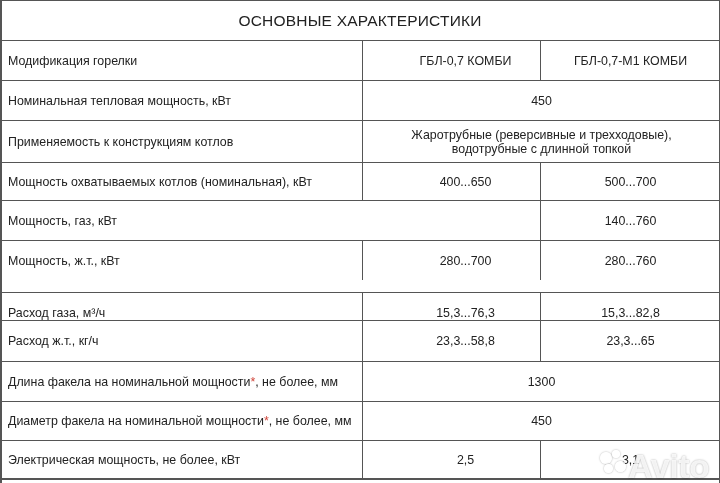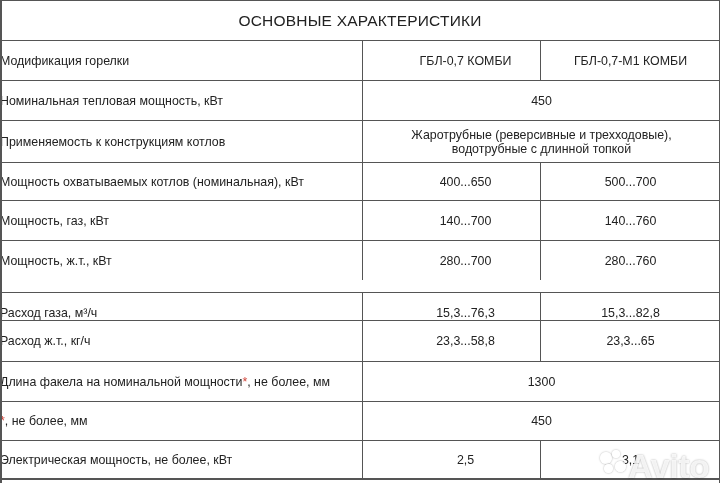--- a/index.html
+++ b/index.html
@@ -4,21 +4,21 @@
 <style>
   html, body { margin: 0; padding: 0; background: #ffffff; }
   body { width: 720px; height: 483px; overflow: hidden; position: relative;
          font-family: "Liberation Sans", "DejaVu Sans", sans-serif; color: #1f1f1f; }
   .tbl { position: absolute; left: 0; top: 0; width: 720px; height: 483px; }
   .row { position: absolute; left: 0; width: 720px; border-top: 1.5px solid #555; box-sizing: border-box; }
   .title-row { top: 0; height: 40px; border-top: 1.5px solid #555; }
   .title { position: absolute; left: 0; right: 0; top: 0; height: 40px; line-height: 40px;
            text-align: center; font-size: 15.5px; letter-spacing: 0.2px; color: #222; }
   .cell { position: absolute; top: 0; bottom: 0; display: flex; align-items: center; font-size: 12.4px; color: #222; }
-  .label { left: 0; width: 362px; padding-left: 0; box-sizing: border-box; text-align: right; }
+  .label { left: 0; width: 362px; padding-left: 8px; box-sizing: border-box; text-align: right; }
   .v1 { left: 362px; width: 178px; justify-content: center; border-left: 1.5px solid #555; box-sizing: border-box; padding-left: 28px; }
   .v2 { left: 540px; width: 180px; justify-content: center; border-left: 1.5px solid #555; box-sizing: border-box; }
   .vspan { left: 362px; width: 358px; justify-content: center; border-left: 1.5px solid #555; box-sizing: border-box;
            text-align: center; line-height: 14px; flex-direction: column; }
   .star { color: #d0453a; }
   .edge-left { position: absolute; left: 0; top: 0; width: 1.5px; height: 483px; background: #555; }
   .edge-right { position: absolute; right: 0; top: 0; width: 1.5px; height: 483px; background: #555; }
   .bottom-line { position: absolute; left: 0; top: 478px; width: 720px; height: 1.5px; background: #555; }
   .watermark { position: absolute; left: 628px; top: 447px; font-size: 34px; font-weight: bold;
                color: rgba(255,255,255,0.85); text-shadow: 0 0 2px rgba(0,0,0,0.35); letter-spacing: -0.5px; }
@@ -55,21 +55,20 @@
   </div>
 
   <div class="row" style="top:162px;height:38px;">
     <div class="cell label">Мощность охватываемых котлов (номинальная), кВт</div>
     <div class="cell v1">400...650</div>
     <div class="cell v2">500...700</div>
   </div>
 
   <div class="row" style="top:200px;height:40px;">
     <div class="cell label">Мощность, газ, кВт</div>
-    <div class="cell v1">140...700</div>
     <div class="cell v2">140...760</div>
   </div>
 
   <div class="row" style="top:240px;height:40px;">
     <div class="cell label">Мощность, ж.т., кВт</div>
     <div class="cell v1">280...700</div>
     <div class="cell v2">280...760</div>
   </div>
 
   <div class="row" style="top:292px;height:40px;">
@@ -88,20 +87,21 @@
     <div class="cell label">
       <span>Длина факела на номинальной мощности</span>
         <span class="star">*</span>
         <span>, не более, мм</span>
     </div>
     <div class="cell vspan">1300</div>
   </div>
 
   <div class="row" style="top:401px;height:39px;">
     <div class="cell label">
+      <span>Диаметр факела на номинальной мощности</span>
         <span class="star">*</span>
         <span>, не более, мм</span>
     </div>
     <div class="cell vspan">450</div>
   </div>
 
   <div class="row" style="top:440px;height:38px;">
     <div class="cell label">Электрическая мощность, не более, кВт</div>
     <div class="cell v1">2,5</div>
     <div class="cell v2">3,1</div>

